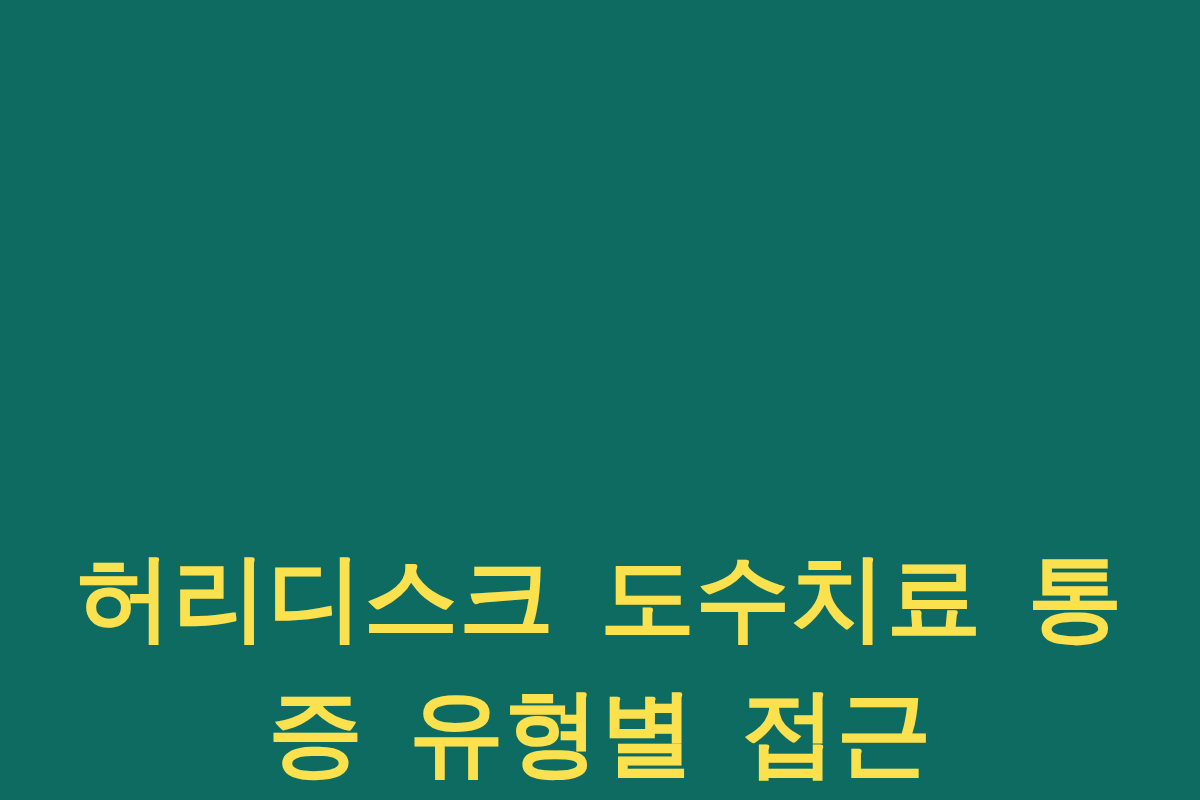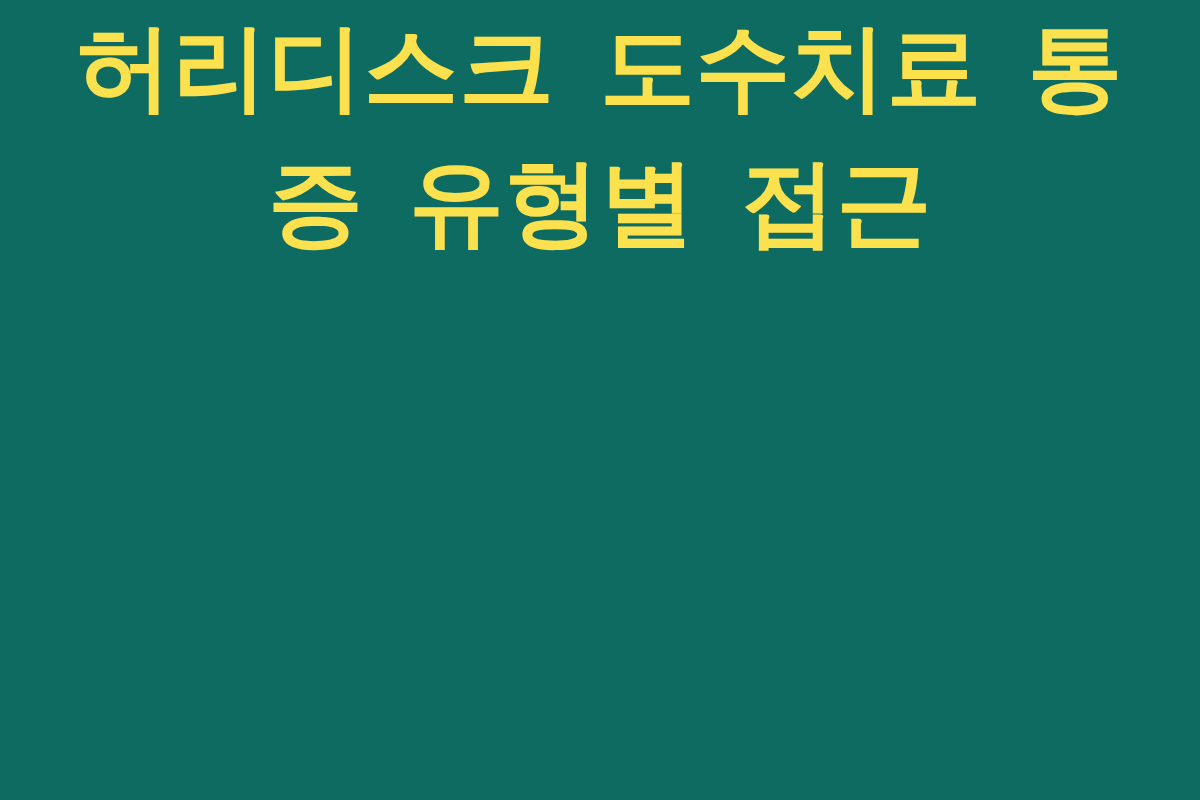--- a/index.html
+++ b/index.html
@@ -13,21 +13,21 @@
     height: 800px;
     overflow: hidden;
     font-family: "DejaVu Sans", "Liberation Sans", sans-serif;
   }
 
   .banner {
     position: relative;
     width: 1200px;
     height: 800px;
     display: flex;
-    align-items: flex-start;
+    align-items: flex-end;
     justify-content: center;
     box-sizing: border-box;
   }
 
   .banner-text {
     margin: 0;
     padding: 0 60px;
     box-sizing: border-box;
     width: 100%;
     text-align: center;

